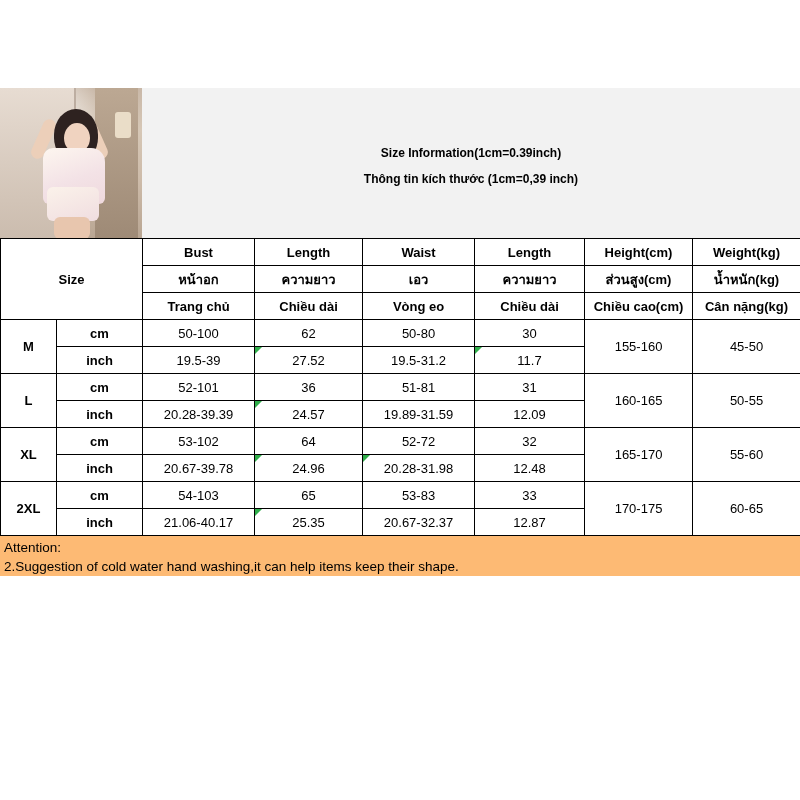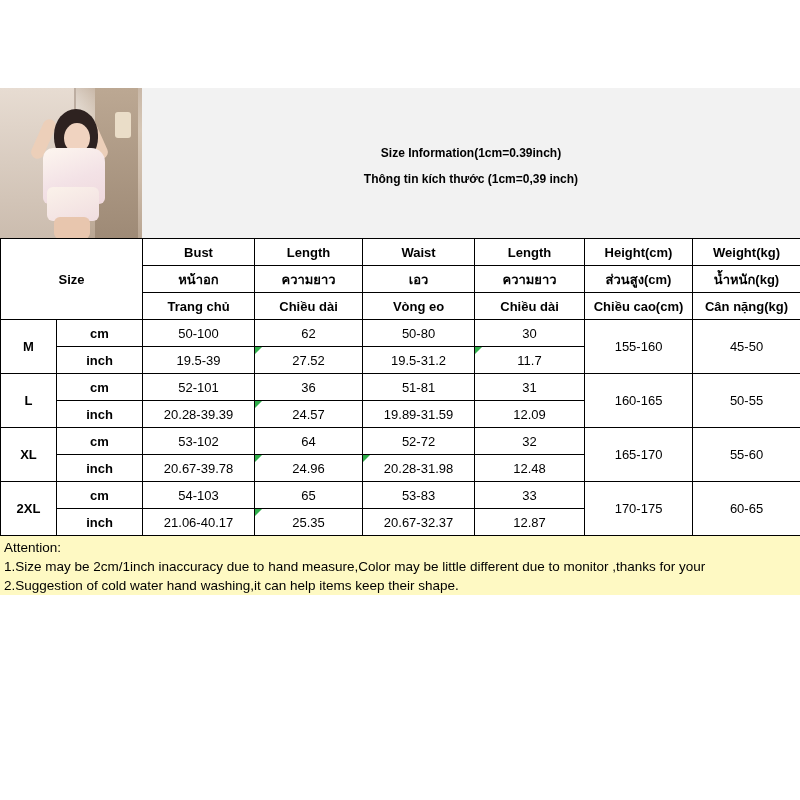--- a/index.html
+++ b/index.html
@@ -188,21 +188,21 @@
     top: 0;
     border-top: 7px solid #2fae4a;
     border-right: 7px solid transparent;
   }
 
   
   .attention {
     width: 800px;
     padding: 2px 4px 0 4px;
     box-sizing: border-box;
-    background: #fef9c3;
+    background: #fdba74;
   }
   .attention p {
     margin: 0;
     font-size: 13.5px;
     line-height: 19px;
   }
 </style>
 </head>
 <body>
 
@@ -340,18 +340,17 @@
           <td>21.06-40.17</td>
           <td class="corner-mark">25.35</td>
           <td>20.67-32.37</td>
           <td>12.87</td>
         </tr>
       </tbody>
     </table>
 
     <div class="attention">
       <p>Attention:</p>
-      <p>1.Size may be 2cm/1inch inaccuracy due to hand measure,Color may be little different due to monitor ,thanks for your</p>
       <p>2.Suggestion of cold water hand washing,it can help items keep their shape.</p>
     </div>
 
   </div>
 </div>
 
 </body></html>

